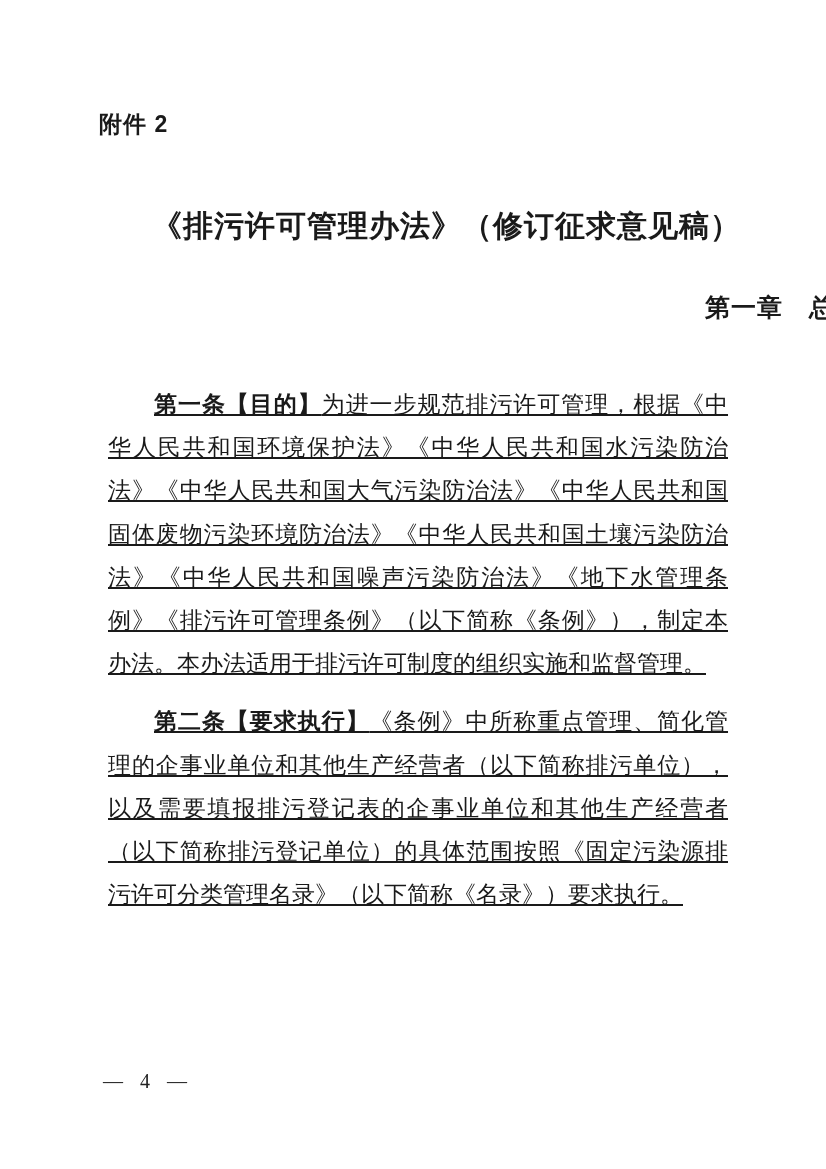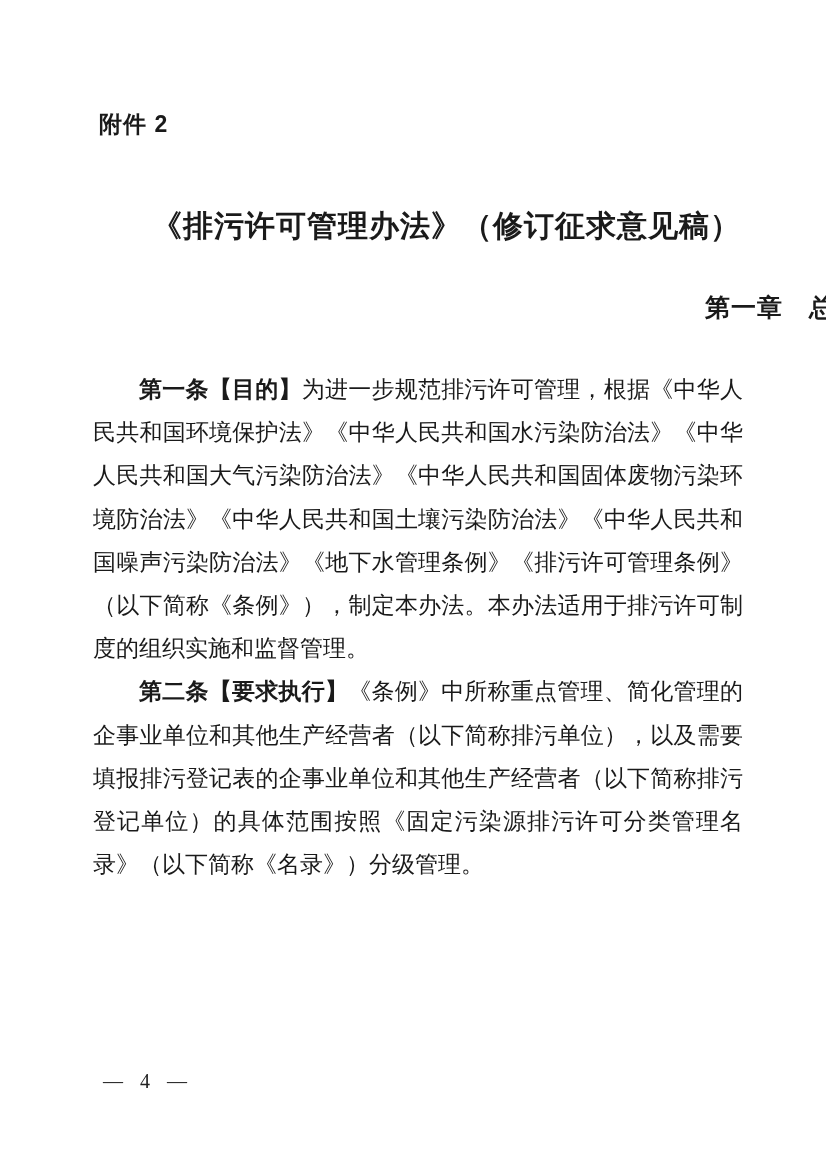--- a/index.html
+++ b/index.html
@@ -57,23 +57,24 @@
   .doc-body {
     position: absolute;
     left: 93px;
     top: 368px;
     width: 650px;
     font-size: 23px;
     line-height: 43.2px;
     text-align: justify;
   }
   .doc-body p {
-    margin: 0;
+    margin: 15px;
     padding: 0;
     text-indent: 2em;
+    text-decoration: underline;
   }
   .article-lead {
     font-family: "Liberation Sans", sans-serif;
     font-weight: 700;
   }
   .page-footer {
     position: absolute;
     left: 103px;
     top: 1070px;
     font-size: 20px;
@@ -90,20 +91,20 @@
   <div class="attachment-label">附件 2</div>
 
   <h1 class="doc-title">《排污许可管理办法》（修订征求意见稿）</h1>
 
   <h2 class="chapter-heading">第一章　总 则</h2>
 
   <div class="doc-body">
 
     <p><span class="article-lead">第一条【目的】</span><span>为进一步规范排污许可管理，根据《中华人民共和国环境保护法》《中华人民共和国水污染防治法》《中华人民共和国大气污染防治法》《中华人民共和国固体废物污染环境防治法》《中华人民共和国土壤污染防治法》《中华人民共和国噪声污染防治法》《地下水管理条例》《排污许可管理条例》（以下简称《条例》），制定本办法。本办法适用于排污许可制度的组织实施和监督管理。</span></p>
 
-    <p><span class="article-lead">第二条【要求执行】</span><span>《条例》中所称重点管理、简化管理的企事业单位和其他生产经营者（以下简称排污单位），以及需要填报排污登记表的企事业单位和其他生产经营者（以下简称排污登记单位）的具体范围按照《固定污染源排污许可分类管理名录》（以下简称《名录》）分级管理。</span></p>
+    <p><span class="article-lead">第二条【要求执行】</span><span>《条例》中所称重点管理、简化管理的企事业单位和其他生产经营者（以下简称排污单位），以及需要填报排污登记表的企事业单位和其他生产经营者（以下简称排污登记单位）的具体范围按照《固定污染源排污许可分类管理名录》（以下简称《名录》）要求执行。</span></p>
 
 
   </div>
 
   <div class="page-footer">— 4 —</div>
 
 </div>
 
 </body></html>

